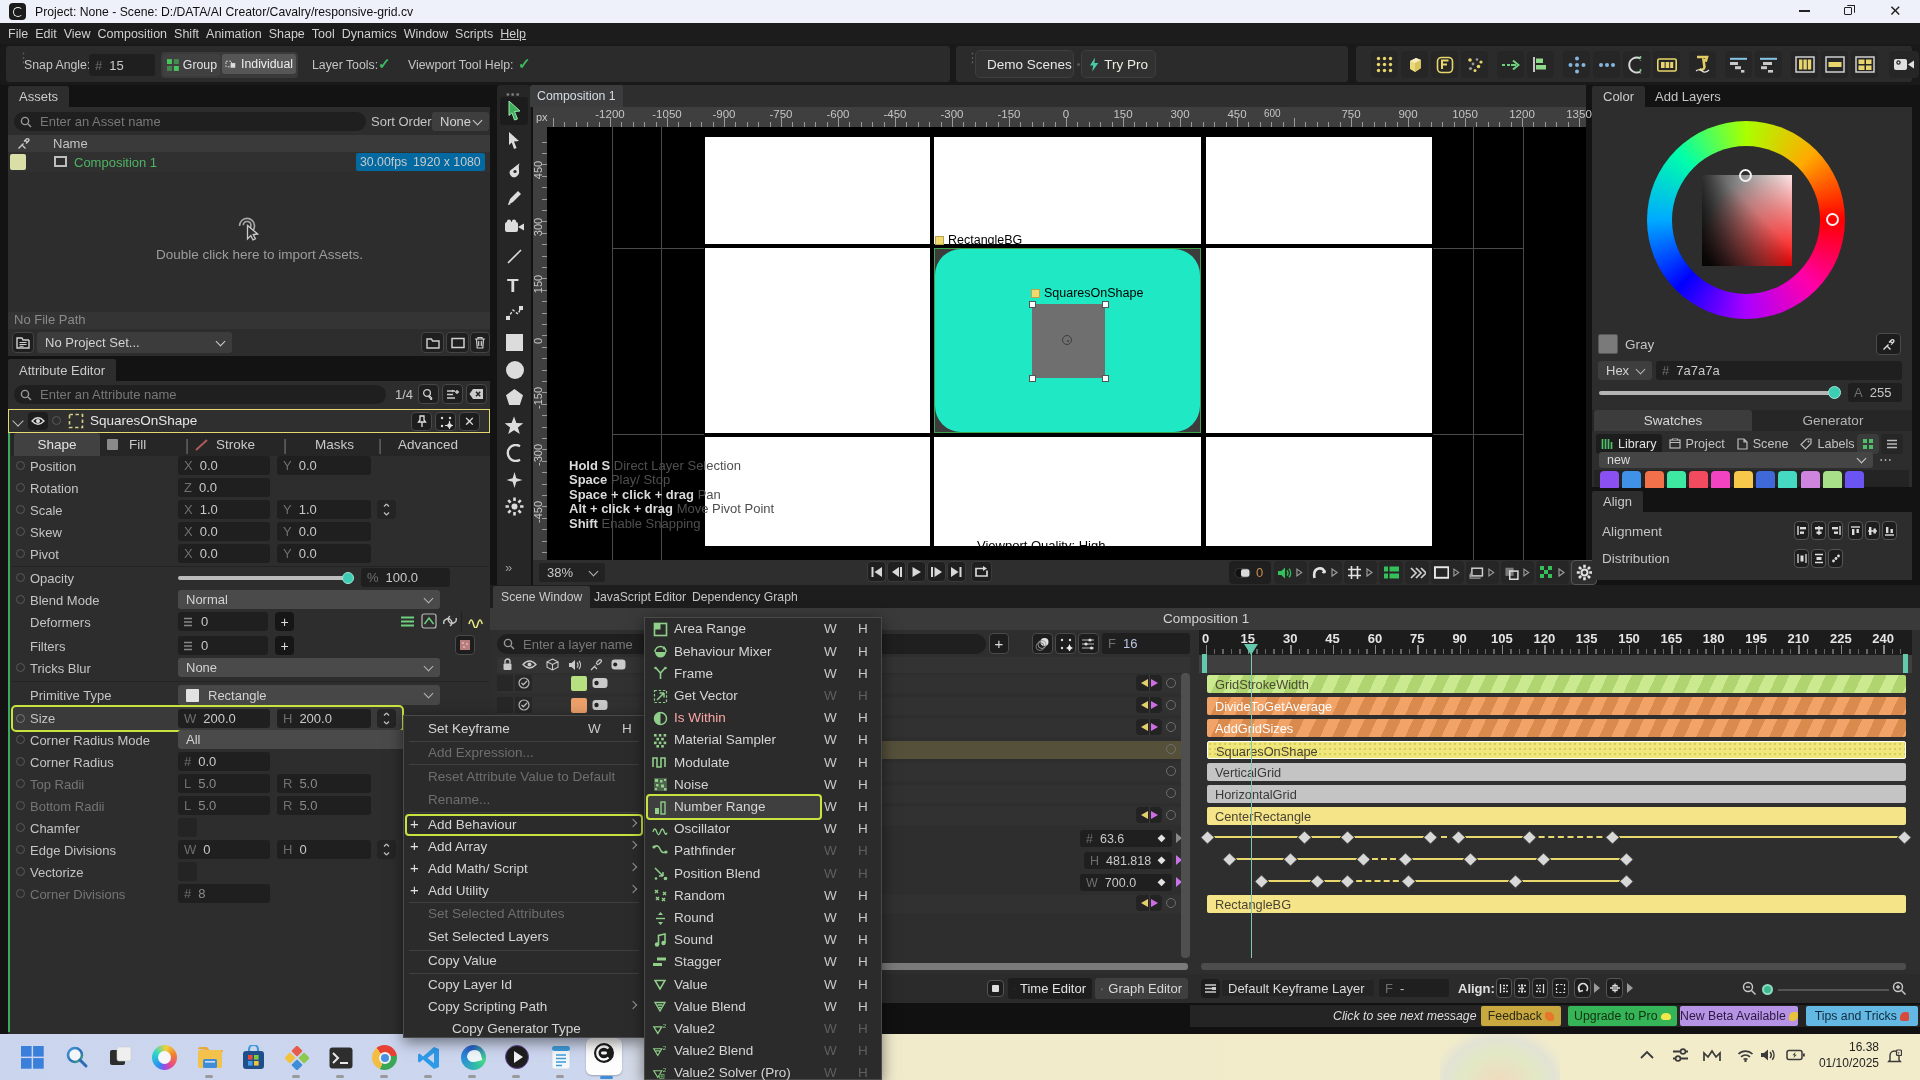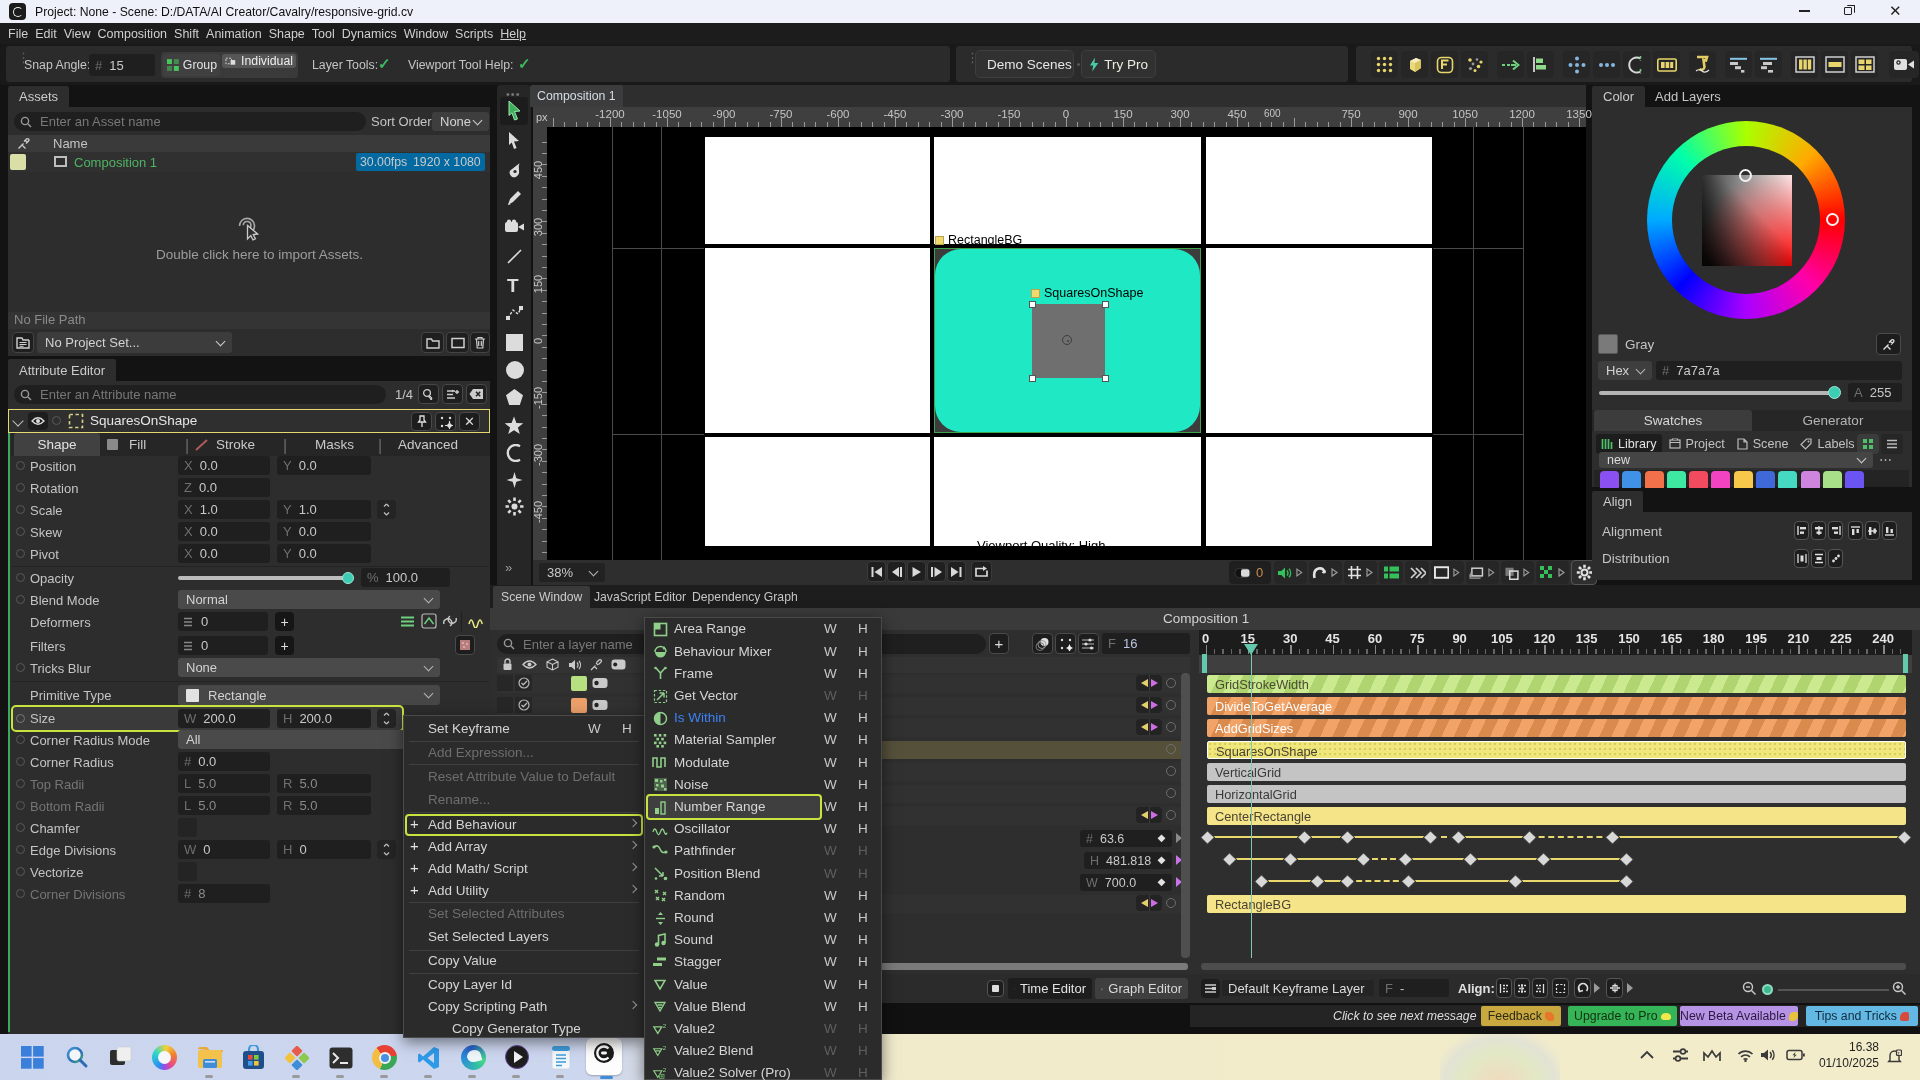--- a/index.html
+++ b/index.html
@@ -57,21 +57,21 @@
 <div class="a" style="left:161px;top:52px;width:137px;height:26px;background:#3a3a3a;border-radius:4px"></div>
 <div class="a f" style="left:163px;top:54px;width:57px;height:22px;background:#404040;border-radius:3px;padding:0 3px">
   <svg width="14" height="14" viewBox="0 0 14 14">
       <rect x="1" y="1" width="5" height="5" fill="#49c45e"></rect>
       <rect x="8" y="1" width="5" height="5" fill="#49c45e" opacity=".55"></rect>
       <rect x="1" y="8" width="5" height="5" fill="#49c45e" opacity=".55"></rect>
       <rect x="8" y="8" width="5" height="5" fill="#49c45e"></rect>
     </svg>
   <span style="color:#e3e3e3;font-size:12.3px;margin-left:3px">Group</span>
 </div>
-<div class="a f" style="left:222px;top:54px;width:74px;height:14px;background:#565656;border-radius:3px;padding:0 3px">
+<div class="a f" style="left:222px;top:54px;width:74px;height:20px;background:#565656;border-radius:3px;padding:0 3px">
   <svg width="14" height="14" viewBox="0 0 14 14">
       <rect x="1" y="4" width="6" height="6" fill="none" stroke="#ddd" stroke-dasharray="2 1.5"></rect>
       <rect x="6" y="6" width="5" height="5" fill="#ddd"></rect>
     </svg>
   <span style="color:#eee;font-size:12.3px;margin-left:3px">Individual</span>
 </div>
 <div class="a lbl" style="left:312px;top:58px;font-size:12.3px">Layer Tools:</div>
 <div class="a ck" style="left:378px;top:55px">✓</div>
 <div class="a lbl" style="left:408px;top:58px;font-size:12.3px">Viewport Tool Help:</div>
 <div class="a ck" style="left:518px;top:55px">✓</div>
@@ -730,20 +730,27 @@
   <div class="a" style="left:481.5px;top:247.5px;width:7px;height:7px;background:#fff;border:1px solid #555"></div>
   <div class="a" style="left:554.5px;top:247.5px;width:7px;height:7px;background:#fff;border:1px solid #555"></div>
   <div class="a" style="left:515px;top:208px;width:10px;height:10px;border:1.4px solid #3e3e3e;border-radius:50%"></div>
   <div class="a" style="left:519.5px;top:212.5px;width:2.5px;height:2.5px;background:#3e3e3e;border-radius:50%"></div>
 
   <div class="a" style="left:388px;top:109px;width:9px;height:9px;background:#f0d96e;border:1px solid #b8a54e"></div>
   <div class="a" style="left:401px;top:106px;color:#000;font-size:12.5px">RectangleBG</div>
   <div class="a" style="left:484px;top:162px;width:9px;height:9px;background:#f0d96e;border:1px solid #b8a54e"></div>
   <div class="a" style="left:497px;top:159px;color:#000;font-size:12.5px">SquaresOnShape</div>
 
+  <div class="a" style="left:22px;top:332px;font-size:13px;line-height:14.4px;color:#4f4f4f;white-space:nowrap">
+    <div><b style="color:#dadada">Hold S</b> Direct Layer Selection</div>
+    <div><b style="color:#dadada">Space</b> Play/ Stop</div>
+    <div><b style="color:#dadada">Space + click + drag</b> Pan</div>
+    <div><b style="color:#dadada">Alt + click + drag</b> Move Pivot Point</div>
+    <div><b style="color:#dadada">Shift</b> Enable Snapping</div>
+  </div>
   <div class="a" style="left:430px;top:411px;color:#000;font-size:13px">Viewport Quality: High</div>
 </div>
 
 <div class="a" style="left:533px;top:560px;width:1053px;height:25px;background:#2e2e2e"></div>
 <div class="a dd" style="left:539px;top:563px;width:66px;height:19px;background:#222;color:#c9c9c9">38%<span class="cv"></span></div>
 <div id="playbk">
 <div class="a btn" style="left:867px;top:561px;width:19px;height:21px;background:#1f1f1f;border:1px solid #3a3a3a">
       <svg width="13" height="12" viewBox="0 0 13 12">
         <path d="M2.5 1 v10" stroke="#d8d8d8" stroke-width="2"></path>
         <path d="M12 1 L4.5 6 L12 11Z" fill="#d8d8d8"></path>
@@ -1615,21 +1622,21 @@
     </div>
     <div class="a" style="left:674px;top:688px;color:#d4d4d4;font-size:13.5px;white-space:nowrap">Get Vector</div>
     <div class="a" style="left:824px;top:688px;color:#5f5f5f;font-size:13.5px">W</div>
     <div class="a" style="left:858px;top:688px;color:#5f5f5f;font-size:13.5px">H</div>
     <div class="a" style="left:652px;top:710.1999999999999px;width:16px;height:16px;display:flex;align-items:center;justify-content:center">
       <svg width="15" height="15" viewBox="0 0 15 15">
         <circle cx="7.5" cy="7.5" r="6" fill="none" stroke="#8fcf8a" stroke-width="1.5"></circle>
         <path d="M7.5 1.5 a6 6 0 0 0 0 12Z" fill="#8fcf8a"></path>
       </svg>
     </div>
-    <div class="a" style="left:674px;top:710.1999999999999px;color:#3b82f6;font-size:13.5px;white-space:nowrap">Is Within</div>
+    <div class="a" style="left:674px;top:710.1999999999999px;color:#fca5a5;font-size:13.5px;white-space:nowrap">Is Within</div>
     <div class="a" style="left:824px;top:710.1999999999999px;color:#c9c9c9;font-size:13.5px">W</div>
     <div class="a" style="left:858px;top:710.1999999999999px;color:#c9c9c9;font-size:13.5px">H</div>
     <div class="a" style="left:652px;top:732.4px;width:16px;height:16px;display:flex;align-items:center;justify-content:center">
       <svg width="15" height="15" viewBox="0 0 15 15">
         <g fill="#8fcf8a">
           <rect x="1" y="1" width="2.6" height="2.6"></rect>
           <rect x="5.8" y="1" width="2.6" height="2.6"></rect>
           <rect x="10.6" y="1" width="2.6" height="2.6"></rect>
           <rect x="3.4" y="4.8" width="2.6" height="2.6"></rect>
           <rect x="8.2" y="4.8" width="2.6" height="2.6"></rect>

